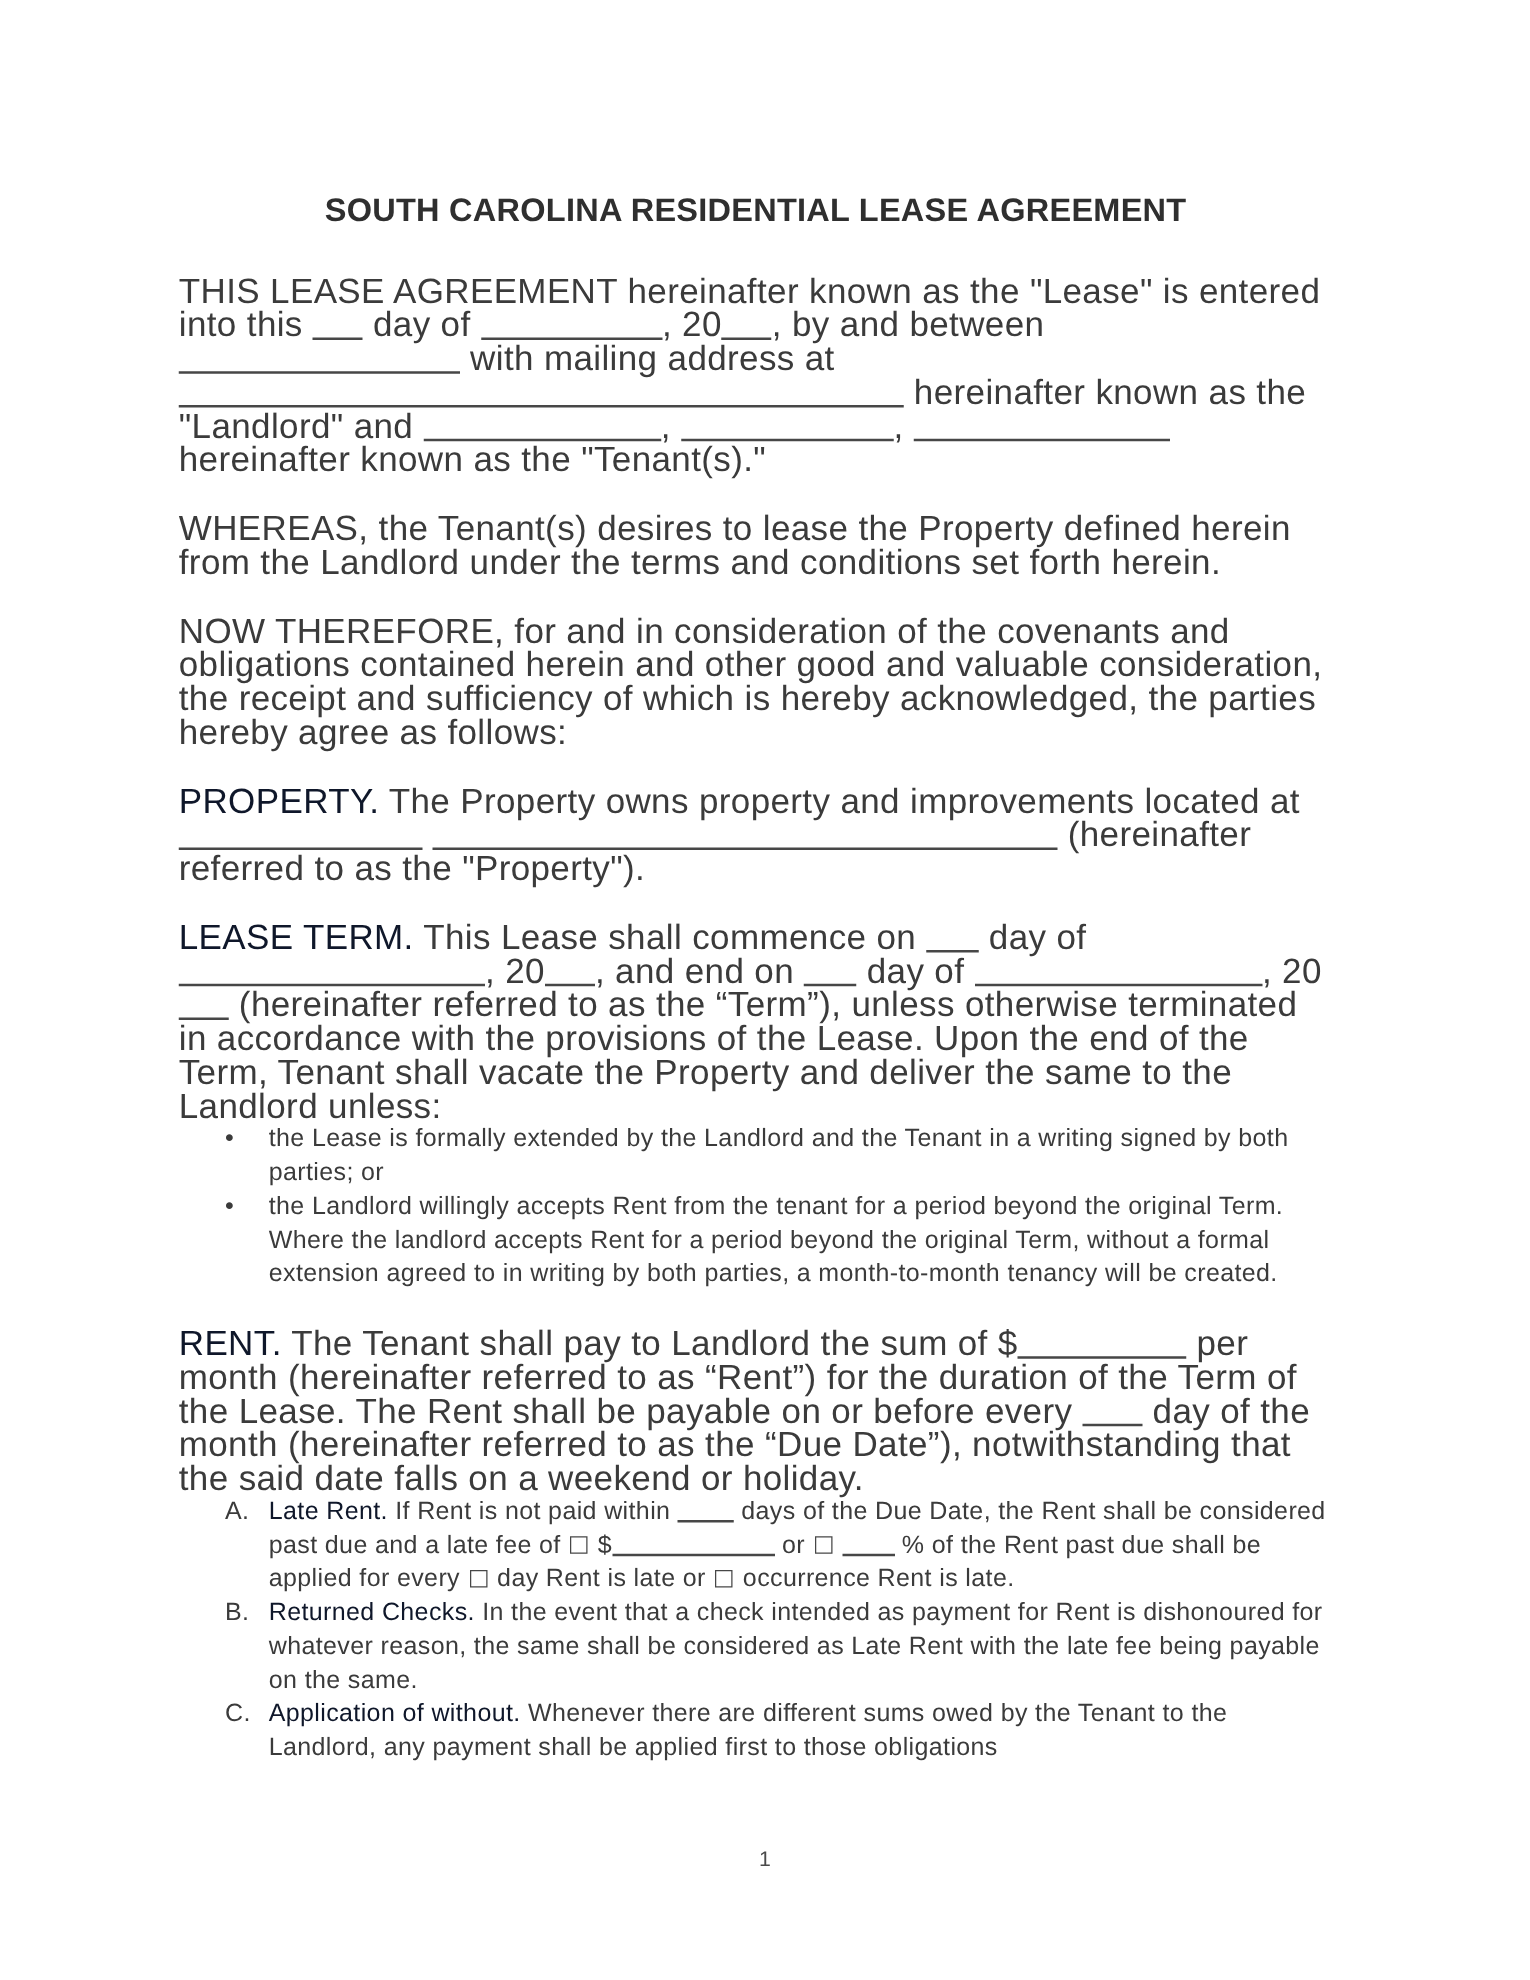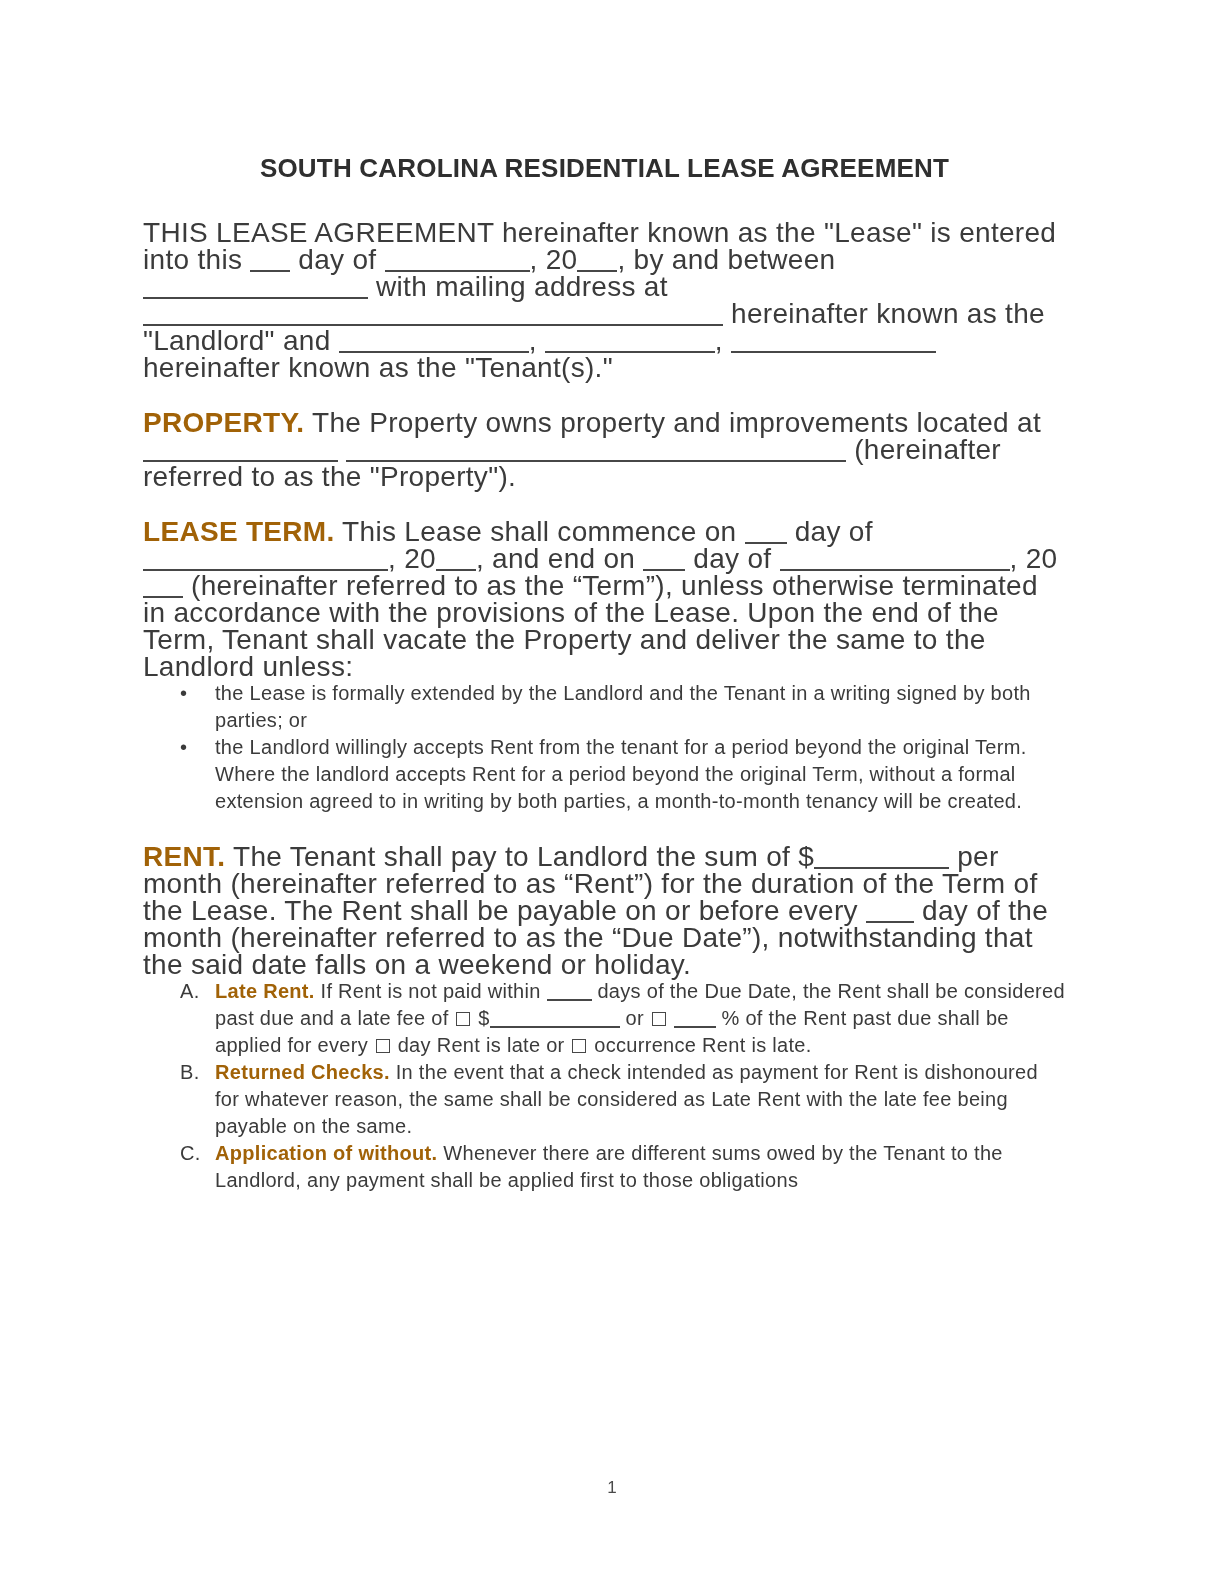--- a/index.html
+++ b/index.html
@@ -31,21 +31,21 @@
   }
   .list {
     margin:-28px 0 28px 0;
     font-size:20px;
     line-height:27px;
     letter-spacing:0.3px;
   }
   .li { display:flex; padding-left:37px; }
   .marker { flex:none; width:35px; }
   .content { flex:1 1 auto; min-width:0; }
-  .b { font-weight:700; color:#a16207; }
+  .b { font-weight:400; color:#0f172a; }
   .blank {
     display:inline-block;
     height:15px;
     border-bottom:2px solid #474747;
     vertical-align:-3px;
   }
   .cbx {
     display:inline-block;
     width:14px; height:14px;
     border:1.5px solid #474747;
@@ -63,20 +63,22 @@
     color:#4a4a4a;
   }
 </style>
 </head>
 <body>
 
 <div class="page">
   <h1 class="doc-title">SOUTH CAROLINA RESIDENTIAL LEASE AGREEMENT</h1>
   <div>
       <p class="para"><span class="">THIS LEASE AGREEMENT hereinafter known as the "Lease" is entered into this </span><span class="blank" style="width: 40px;"></span><span class=""> day of </span><span class="blank" style="width: 145px;"></span><span class="">, 20</span><span class="blank" style="width: 40px;"></span><span class="">, by and between </span><span class="blank" style="width: 225px;"></span><span class=""> with mailing address at </span><span class="blank" style="width: 580px;"></span><span class=""> hereinafter known as the "Landlord" and </span><span class="blank" style="width: 190px;"></span><span class="">, </span><span class="blank" style="width: 170px;"></span><span class="">, </span><span class="blank" style="width: 205px;"></span><span class=""> hereinafter known as the "Tenant(s)."</span></p>
+      <p class="para"><span class="">WHEREAS, the Tenant(s) desires to lease the Property defined herein from the Landlord under the terms and conditions set forth herein.</span></p>
+      <p class="para"><span class="">NOW THEREFORE, for and in consideration of the covenants and obligations contained herein and other good and valuable consideration, the receipt and sufficiency of which is hereby acknowledged, the parties hereby agree as follows:</span></p>
       <p class="para"><span class="b">PROPERTY.</span><span class=""> The Property owns property and improvements located at</span><span class="blank" style="width: 195px;"></span><span class=""> </span><span class="blank" style="width: 500px;"></span><span class=""> (hereinafter referred to as the "Property").</span></p>
       <p class="para"><span class="b">LEASE TERM.</span><span class=""> This Lease shall commence on </span><span class="blank" style="width: 42px;"></span><span class=""> day of </span><span class="blank" style="width: 245px;"></span><span class="">, 20</span><span class="blank" style="width: 40px;"></span><span class="">, and end on </span><span class="blank" style="width: 42px;"></span><span class=""> day of </span><span class="blank" style="width: 230px;"></span><span class="">, 20</span><span class="blank" style="width: 40px;"></span><span class=""> (hereinafter referred to as the “Term”), unless otherwise terminated in accordance with the provisions of the Lease. Upon the end of the Term, Tenant shall vacate the Property and deliver the same to the Landlord unless:</span></p>
       <div class="list">
         <div class="li">
           <span class="marker">•</span>
           <span class="content"><span class="">the Lease is formally extended by the Landlord and the Tenant in a writing signed by both parties; or</span></span>
         </div>
         <div class="li">
           <span class="marker">•</span>
           <span class="content"><span class="">the Landlord willingly accepts Rent from the tenant for a period beyond the original Term. Where the landlord accepts Rent for a period beyond the original Term, without a formal extension agreed to in writing by both parties, a month-to-month tenancy will be created.</span></span>

